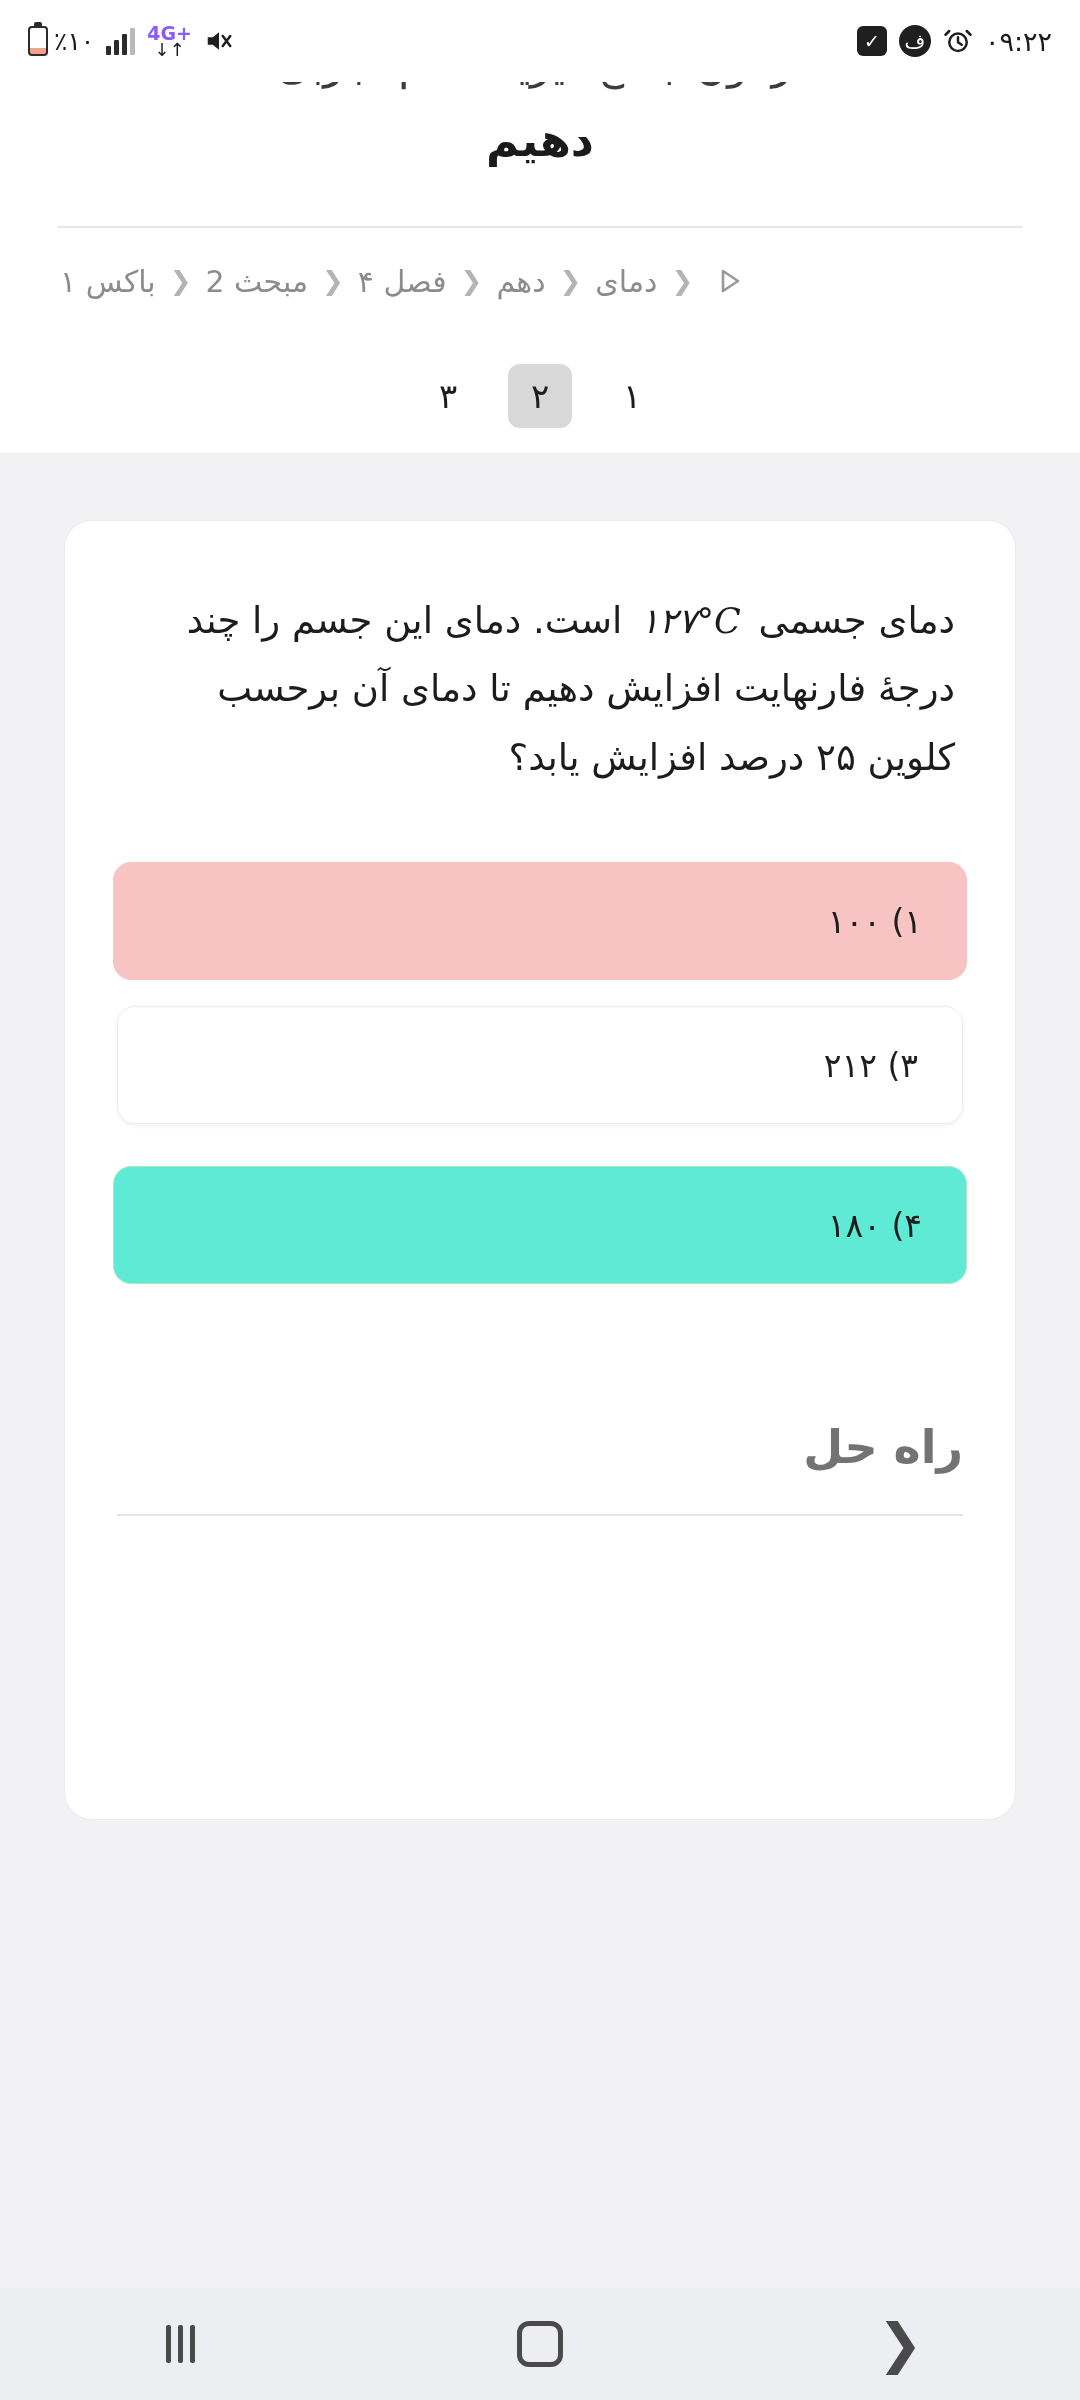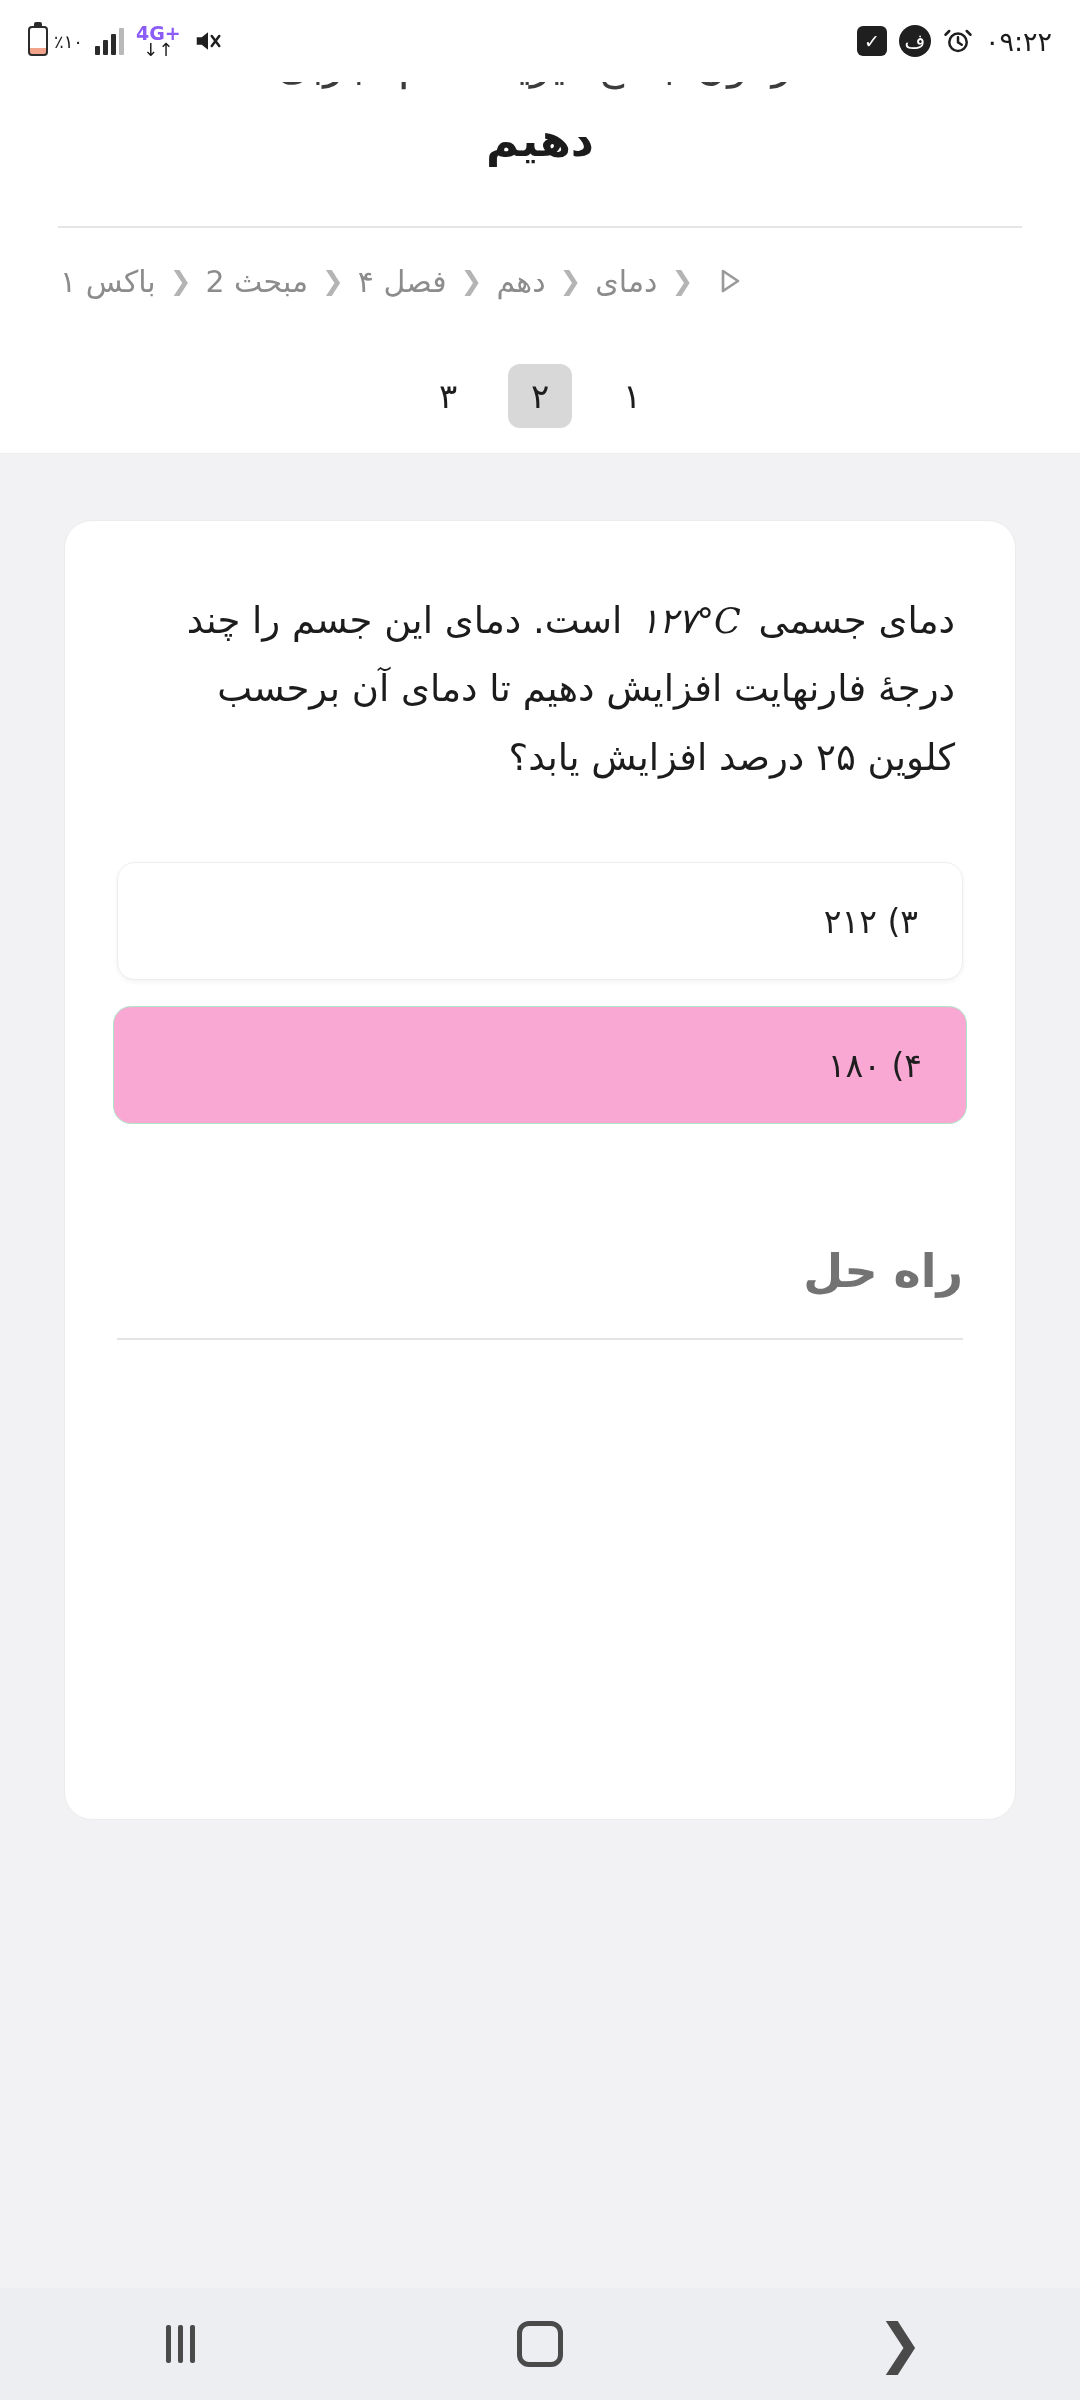--- a/index.html
+++ b/index.html
@@ -49,21 +49,21 @@
   }
   .batt-icon::after {
     content: "";
     position: absolute;
     top: -6px; left: 4px;
     width: 8px; height: 4px;
     background: #2b2b2b;
     border-radius: 2px 2px 0 0;
   }
   .sb-text {
-    font-size: 18px;
+    font-size: 25px;
     color: #1c1c1c;
     letter-spacing: 0px;
     white-space: nowrap;
     text-align: center;
   }
   .sb-bars {
     display: flex;
     align-items: flex-end;
     gap: 3px;
     height: 28px;
@@ -248,24 +248,24 @@
     border: 1px solid #ededed;
     box-shadow: 0 2px 5px rgba(0,0,0,0.05);
   }
   .option.wrong {
     background: #f8c3c3;
     border-color: #f8c3c3;
     box-shadow: none;
     margin: 0 -4px;
   }
   .option.correct {
-    background: #f9a8d4;
+    background: #5eead4;
     border-color: #aee7c4;
     box-shadow: none;
-    margin: 0 -4px;
+    margin: 16px -4px;
   }
 
   .solution-title {
     margin-top: 120px;
     font-size: 46px;
     font-weight: 700;
     color: #737373;
     text-align: right;
     direction: rtl;
     padding-left: 4px;
@@ -402,20 +402,21 @@
   <div class="body">
     <div class="card">
 
       <div class="question">
         <span>دمای جسمی</span>
         <span class="mathspan">۱۲۷°C</span>
         <span>است. دمای این جسم را چند درجهٔ فارنهایت افزایش دهیم تا دمای آن برحسب کلوین ۲۵ درصد افزایش یابد؟</span>
       </div>
 
       <div class="options">
+        <div class="option wrong">۱) ۱۰۰</div>
         <div class="option">۳) ۲۱۲</div>
         <div class="option correct">۴) ۱۸۰</div>
       </div>
 
       <div class="solution-title">راه حل</div>
       <div class="solution-divider"></div>
       <div class="solution-body"></div>
     </div>
   </div>
 

